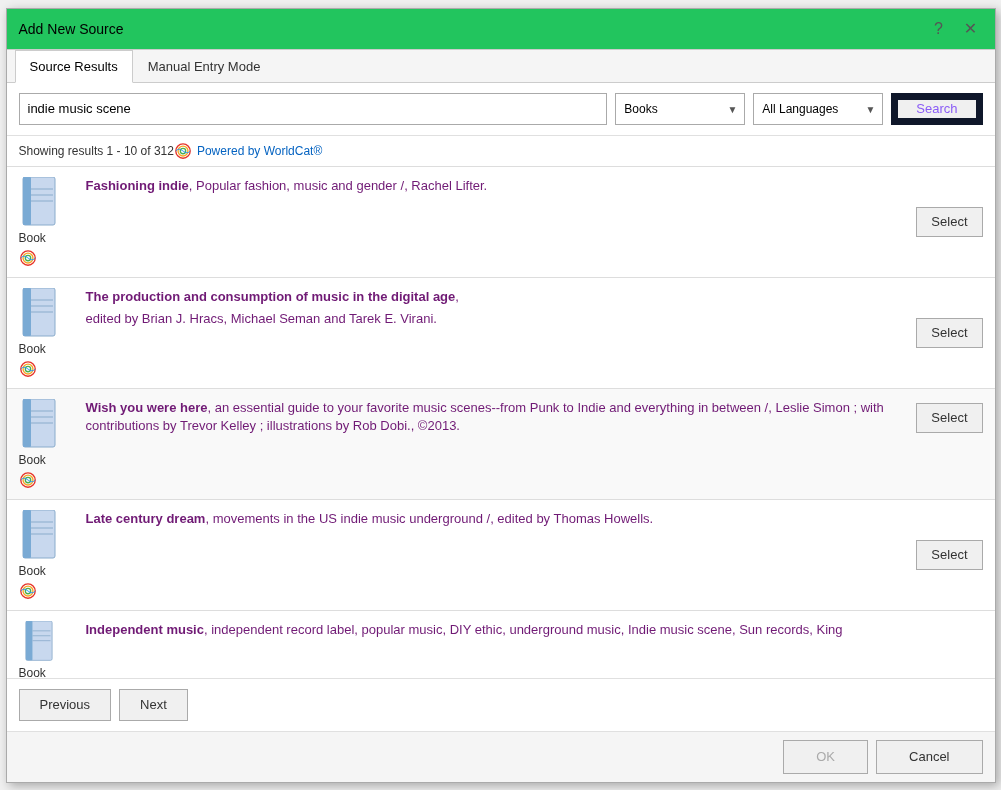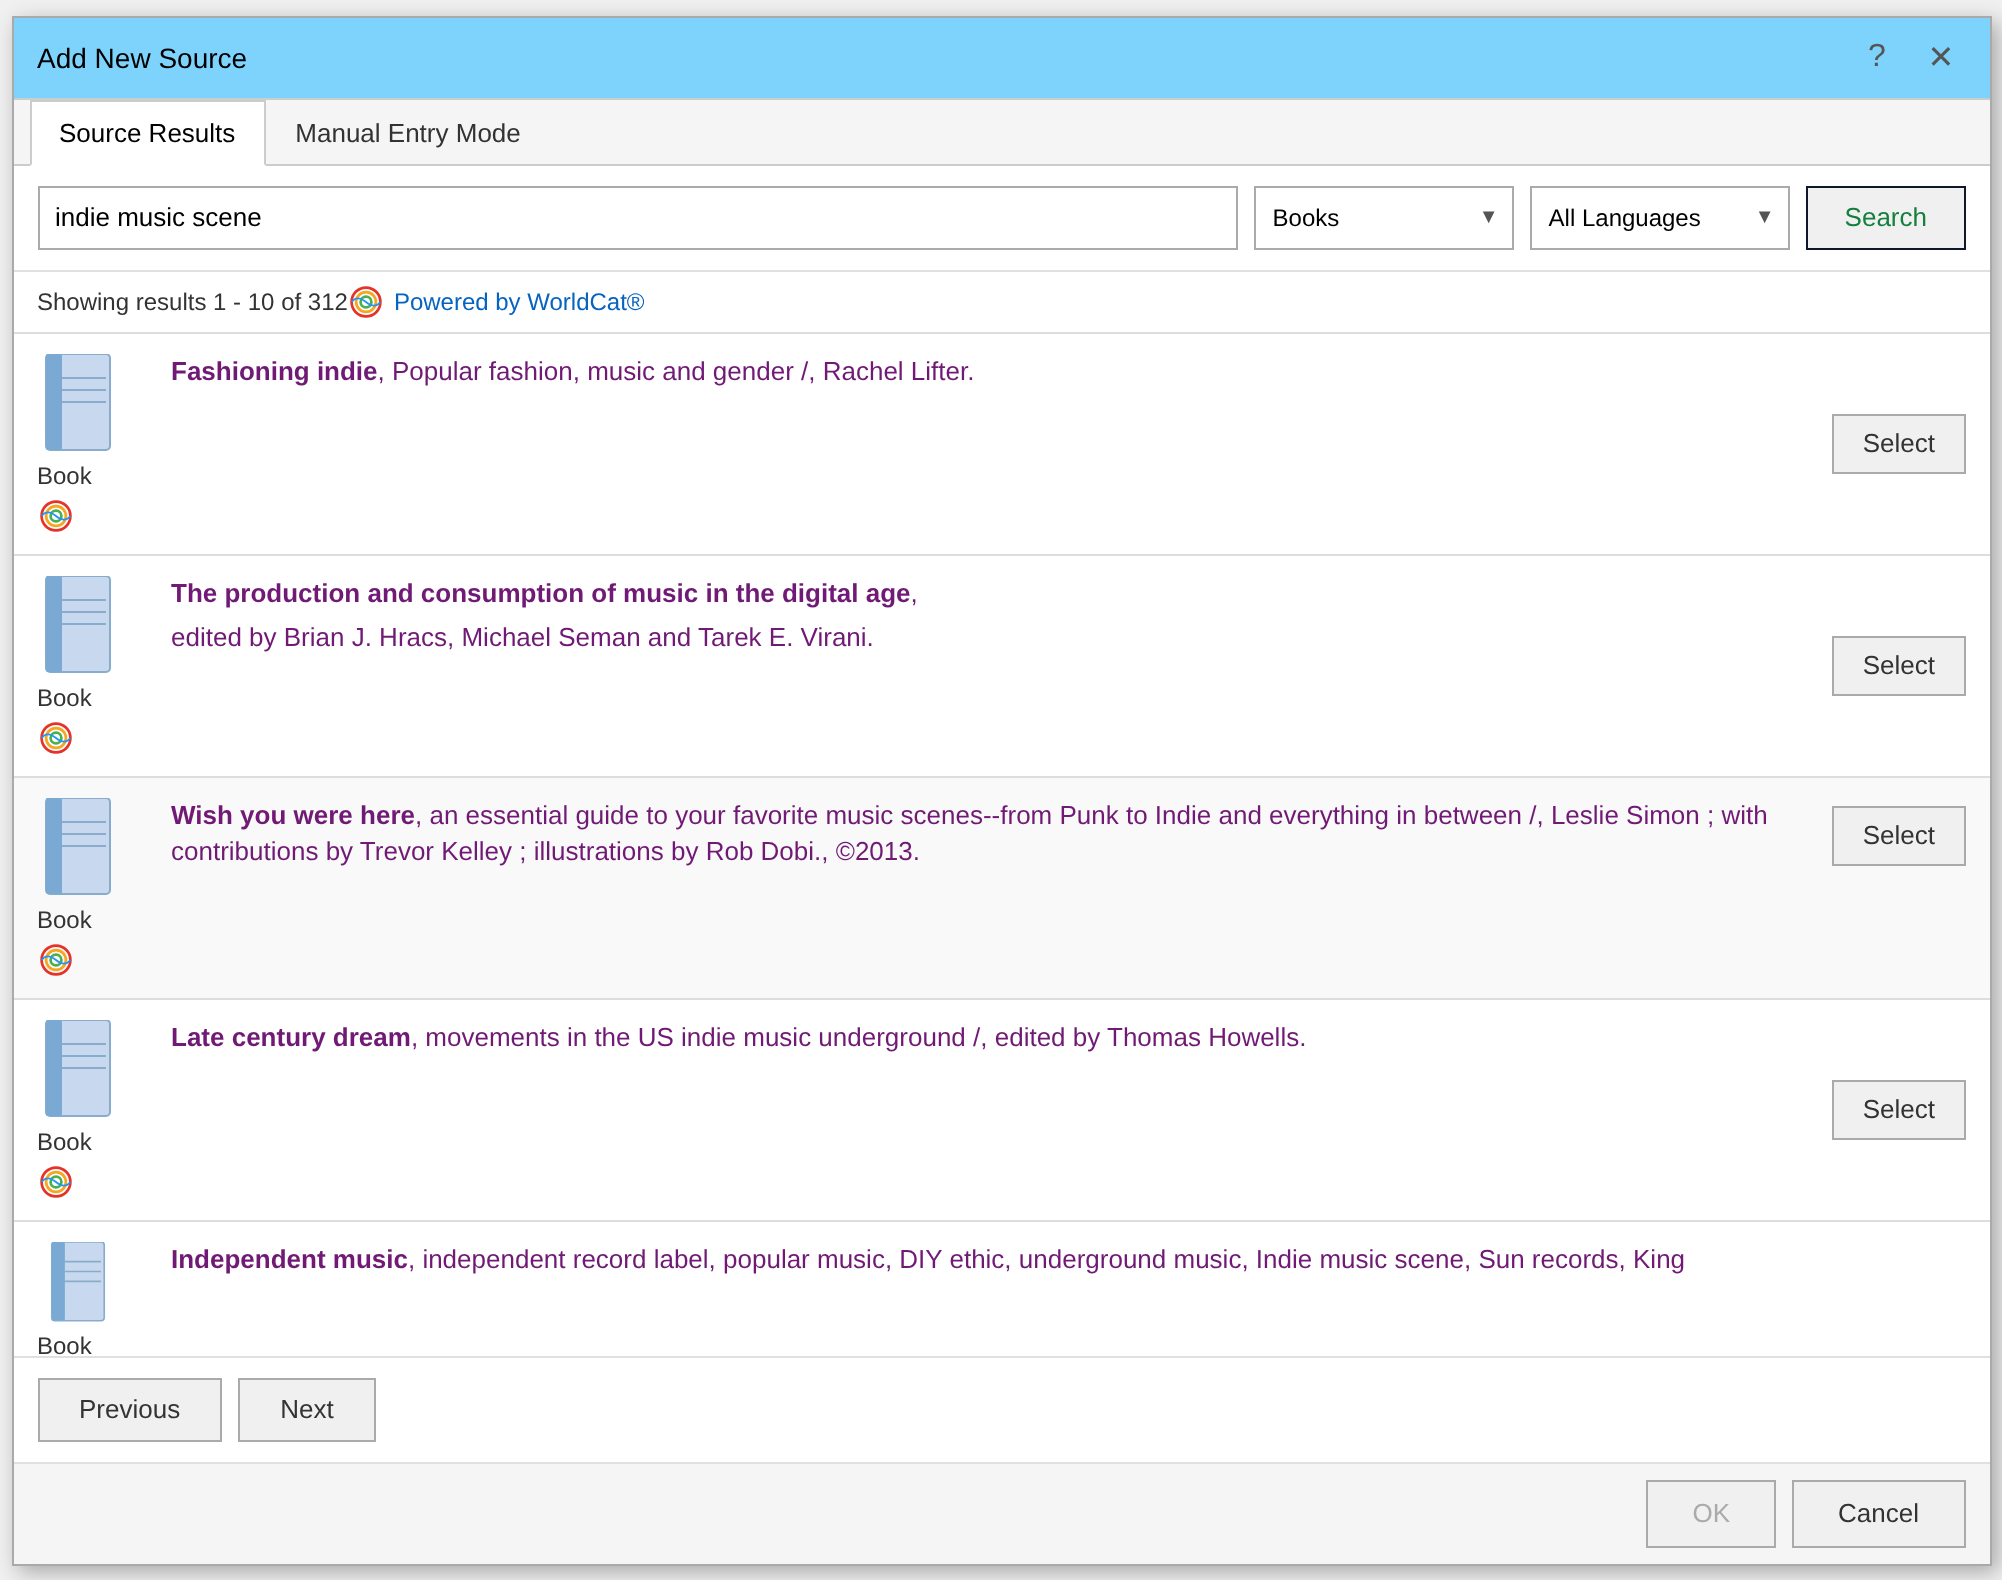--- a/index.html
+++ b/index.html
@@ -16,21 +16,21 @@
     .dialog {
       background: #ffffff;
       border: 1px solid #aaaaaa;
       box-shadow: 3px 3px 10px rgba(0,0,0,0.3);
       width: 990px;
       height: 775px;
       display: flex;
       flex-direction: column;
     }
     .title-bar {
-      background: #7dd3fc;
+      background: #22c55e;
       border-bottom: 1px solid #cccccc;
       padding: 8px 12px;
       display: flex;
       align-items: center;
       justify-content: space-between;
     }
     .title-bar-left {
       font-size: 14px;
       font-weight: normal;
       color: #000;
@@ -111,24 +111,24 @@
       top: 50%;
       transform: translateY(-50%);
       font-size: 10px;
       pointer-events: none;
       color: #555;
     }
     .search-btn {
       height: 32px;
       padding: 0 18px;
       background: #f0f0f0;
-      border: 1px solid #0f172a;
-      cursor: pointer;
-      font-size: 13px;
-      color: #15803d;
+      border: 7px solid #0f172a;
+      cursor: pointer;
+      font-size: 13px;
+      color: #8b5cf6;
     }
     .results-info {
       padding: 6px 12px;
       display: flex;
       align-items: center;
       justify-content: flex-start;
       font-size: 12px;
       color: #333;
     }
     .worldcat-link {
@@ -220,21 +220,21 @@
     .dialog-footer {
       padding: 8px 12px;
       display: flex;
       justify-content: flex-end;
       gap: 8px;
       border-top: 1px solid #e0e0e0;
       background: #f5f5f5;
     }
     .footer-btn {
       height: 34px;
-      padding: 0 22px;
+      padding: 0 32px;
       background: #f0f0f0;
       border: 1px solid #aaa;
       cursor: pointer;
       font-size: 13px;
       color: #333;
     }
     
     .results-container::-webkit-scrollbar { width: 16px; }
     .results-container::-webkit-scrollbar-track { background: #f5f5f5; border-left: 1px solid #ddd; }
     .results-container::-webkit-scrollbar-thumb { background: #c0c0c0; border: 1px solid #aaa; }

